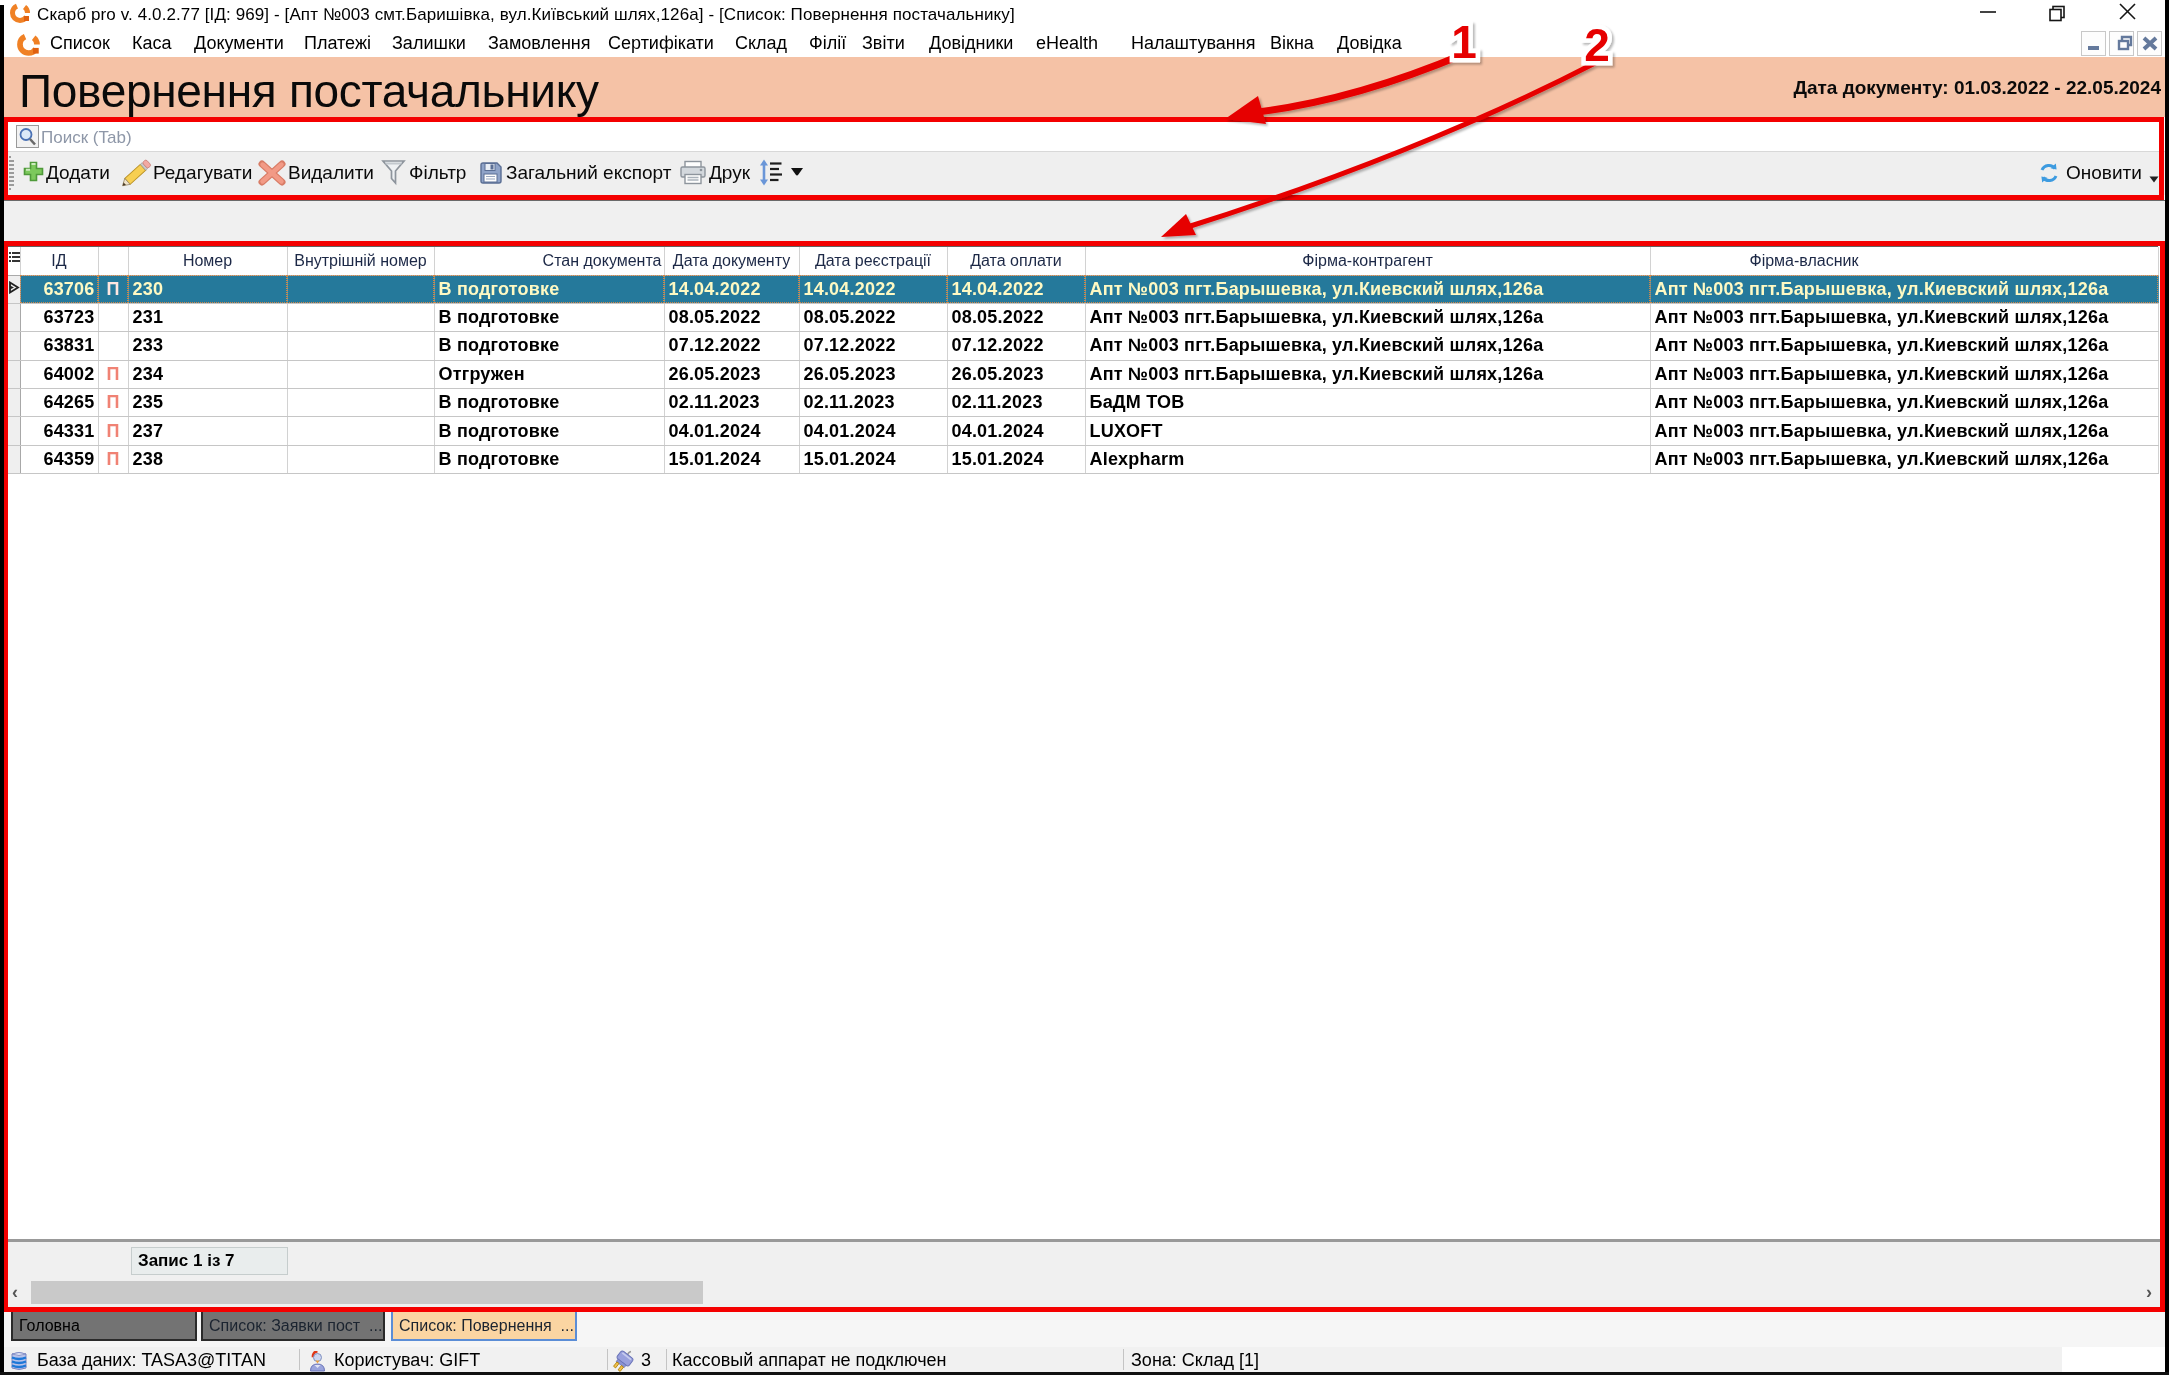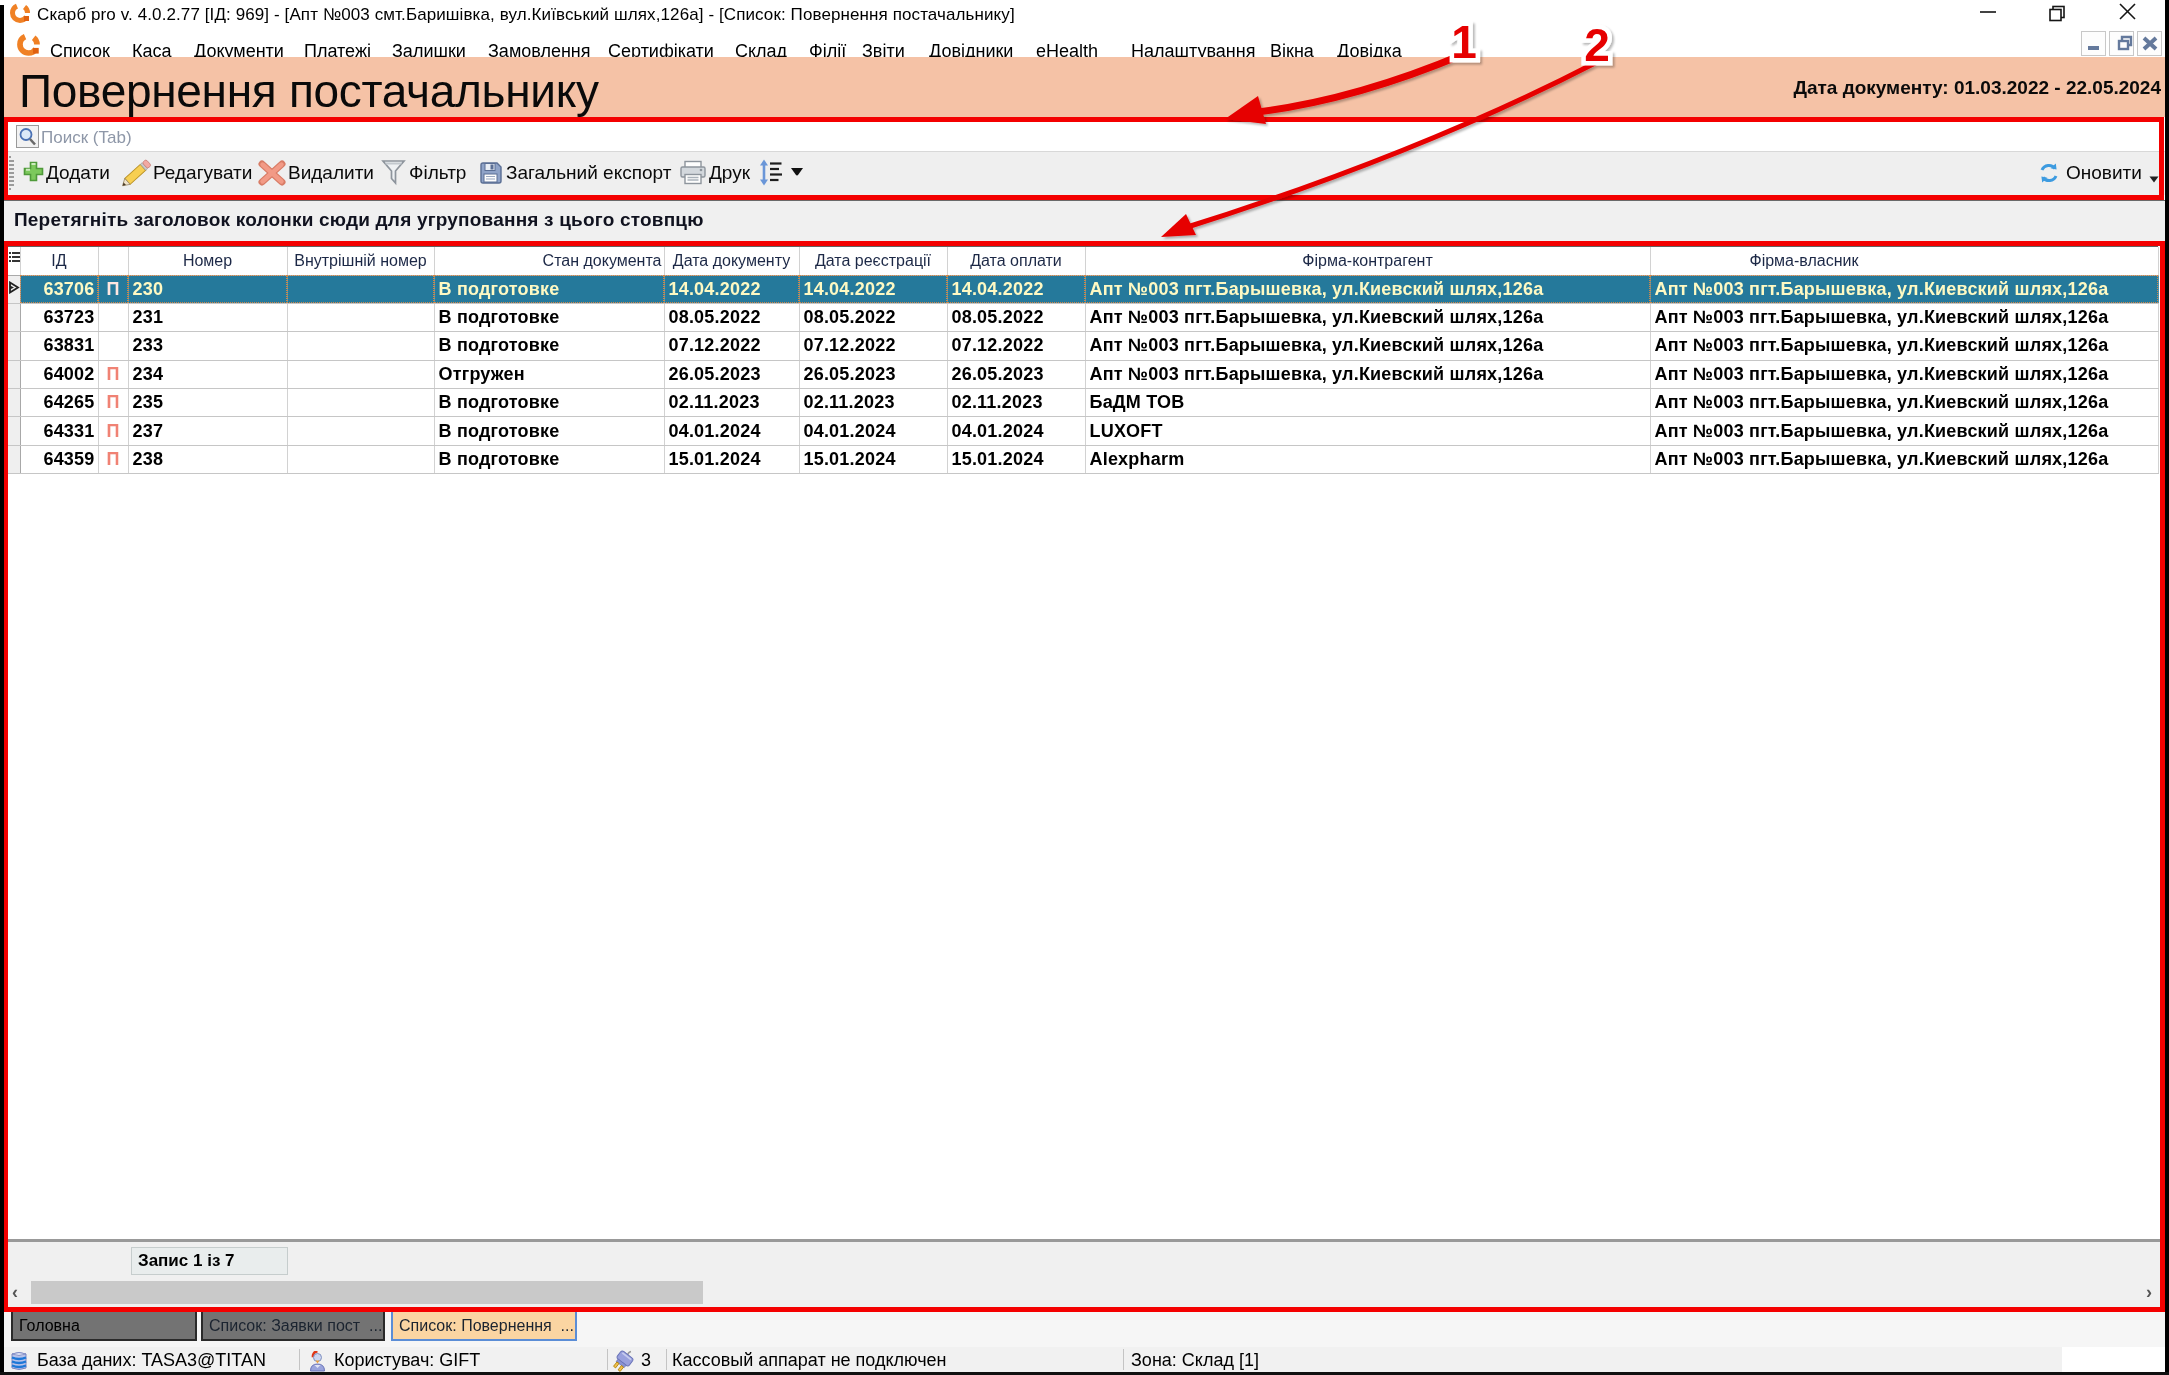--- a/index.html
+++ b/index.html
@@ -3,21 +3,21 @@
 <style>
 *{margin:0;padding:0;box-sizing:border-box}
 html,body{width:2169px;height:1375px;overflow:hidden;background:#fff;
   font-family:"Liberation Sans",sans-serif;}
 #root{position:relative;width:2169px;height:1375px;background:#fff}
 .abs{position:absolute}
 
 #titlebar{left:0;top:0;width:2169px;height:28px;background:#fff;font-size:17px;color:#000;letter-spacing:0.1px}
 #titletext{left:37px;top:5px;}
 #menubar{left:0;top:28px;width:2169px;height:29px;background:#fff;font-size:18px;color:#000}
-.menuitem{position:absolute;top:13px}
+.menuitem{position:absolute;top:5px}
 
 #band{left:0;top:57px;width:2169px;height:60px;background:#f5c2a6}
 #bigtitle{left:19px;top:64px;font-size:46px;font-weight:normal;color:#0a0a0a;letter-spacing:-0.3px}
 #daterange{right:8px;top:77px;font-size:19px;font-weight:bold;color:#0a0a0a}
 
 #searchrow{left:4px;top:122px;width:2161px;height:29px;background:#fff}
 #searchbox{left:16px;top:125px;width:23px;height:23px;background:#f2f2f2;border:1px solid #9a9a9a}
 #searchph{left:41px;top:128px;font-size:17px;color:#8e97a8}
 
 #toolbar{left:4px;top:151px;width:2161px;height:44px;background:#efefef;border-top:1px solid #d8d8d8}
@@ -218,21 +218,20 @@
   </g>
   <path d="M17.8 1.5 l0.8 6 -6 -1.2 z" fill="#3d9be0"></path>
   <path d="M4.2 20.5 l-0.8 -6 6 1.2 z" fill="#3d9be0"></path>
 </svg>
 <span class="abs tbtxt" style="left:2066px;top:162px">Оновити</span>
 <svg class="abs" style="left:2149px;top:176px" width="10" height="7" viewBox="0 0 10 7">
       <path d="M0.5 0.5 h9 l-4.5 6 z" fill="#222"></path>
     </svg>
 
 <div class="abs" id="groupband"></div>
-<div class="abs" id="grouptext">Перетягніть заголовок колонки сюди для угруповання з цього стовпцю</div>
 
 <div class="abs" style="left:6px;top:246px;width:2152px;height:1px;background:#636363"></div>
 <table class="abs" id="grid">
 <colgroup>
         <col style="width:14px">
         <col style="width:78px">
         <col style="width:30px">
         <col style="width:159px">
         <col style="width:147px">
         <col style="width:230px">

